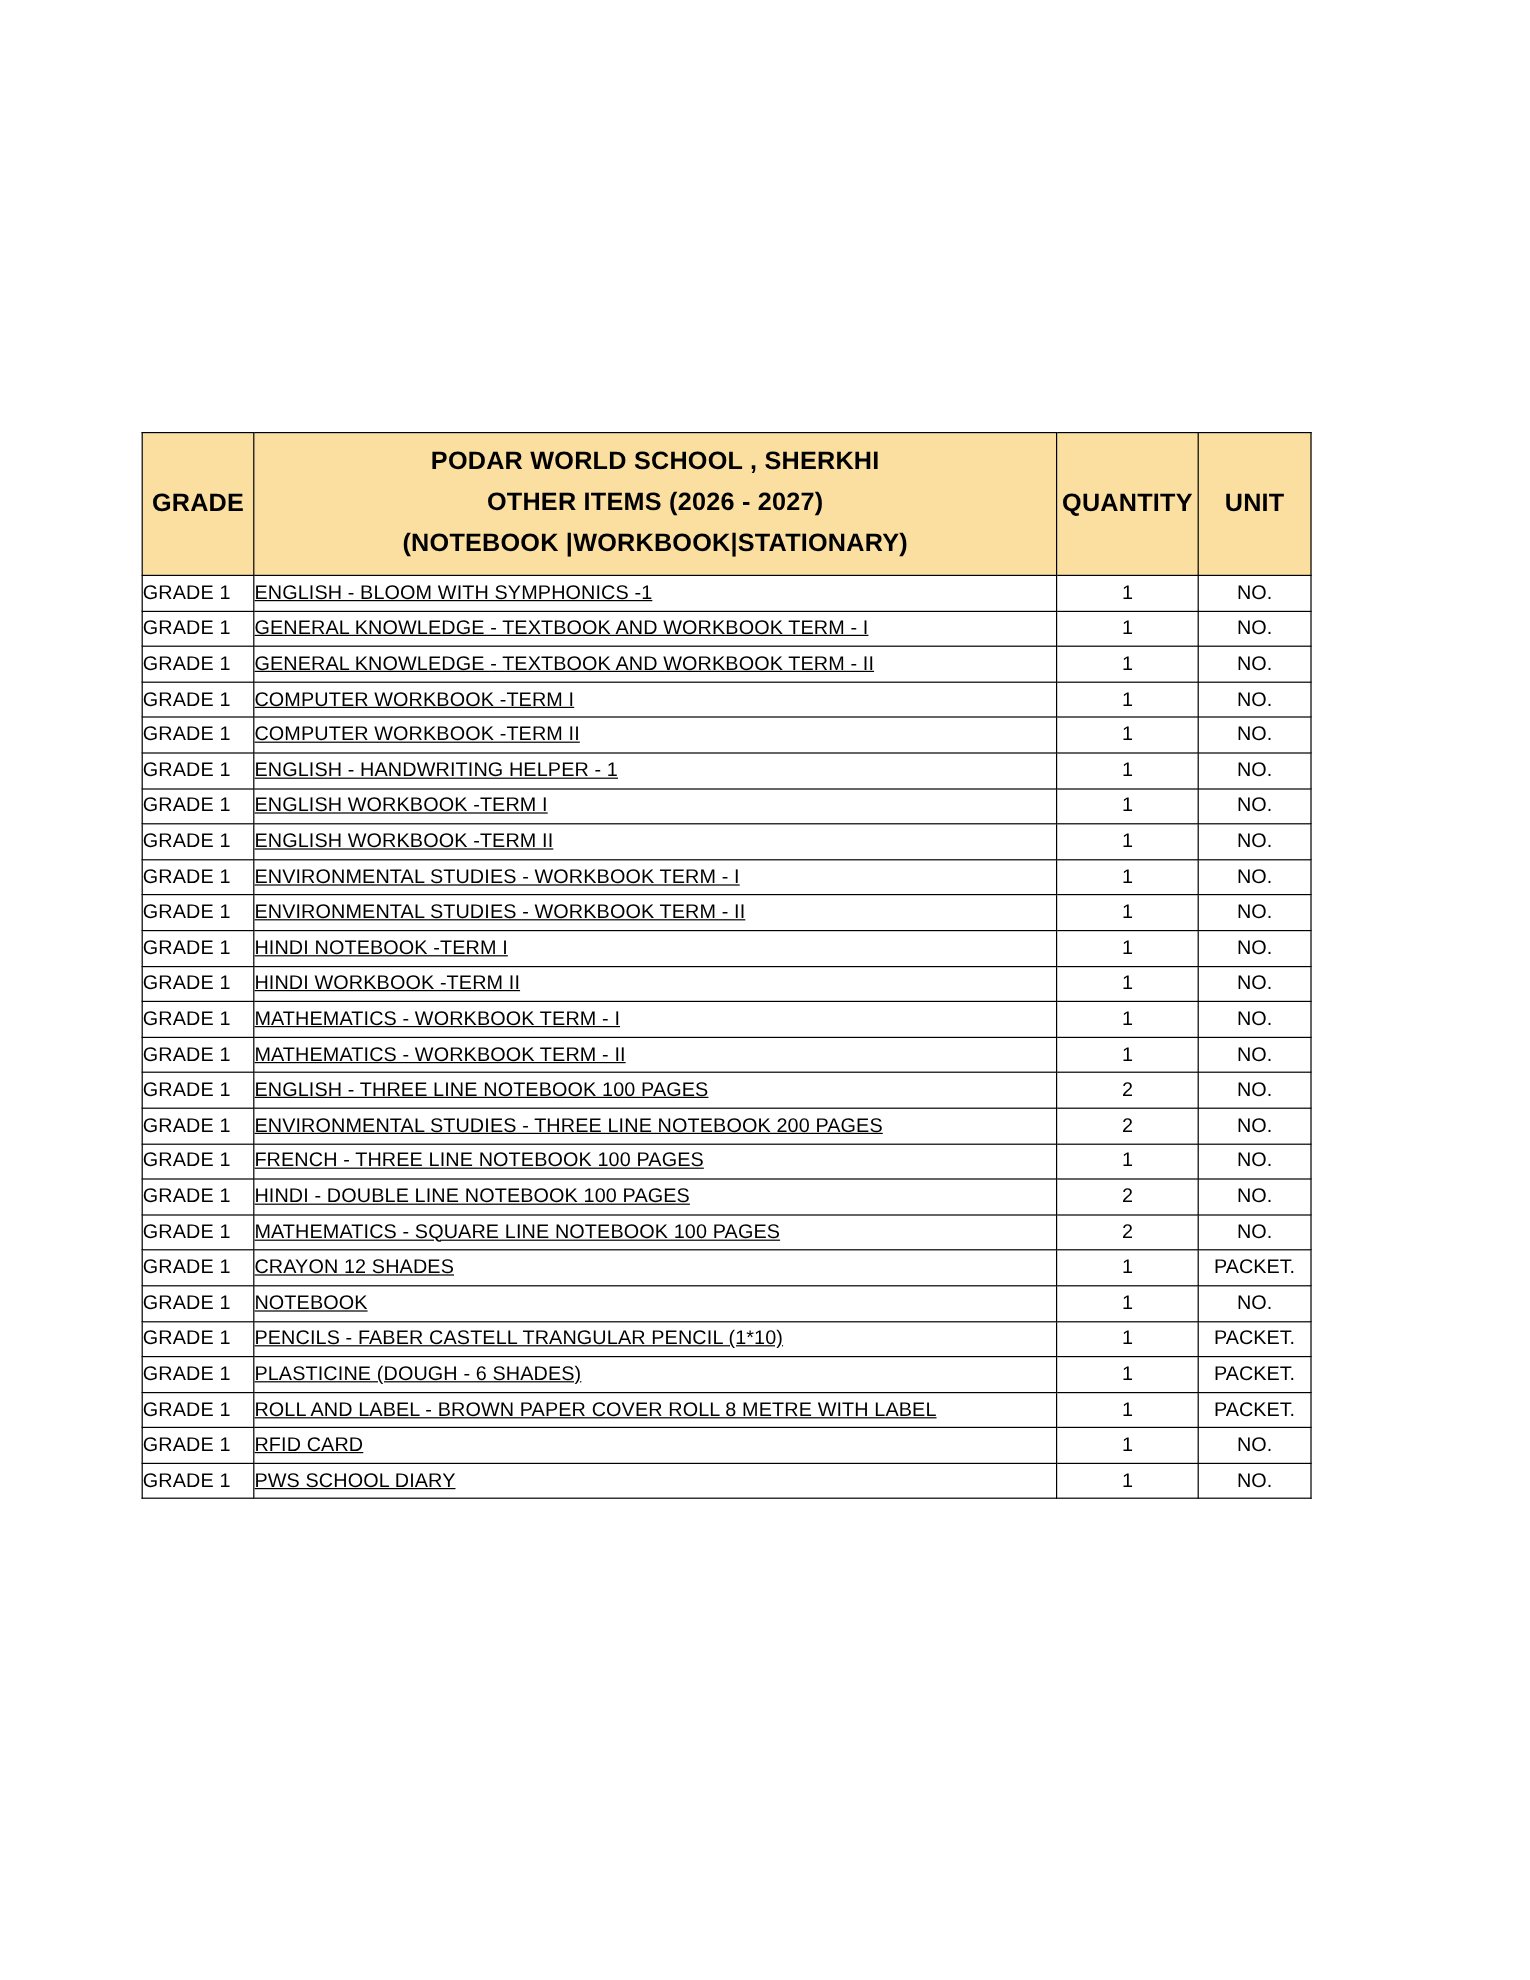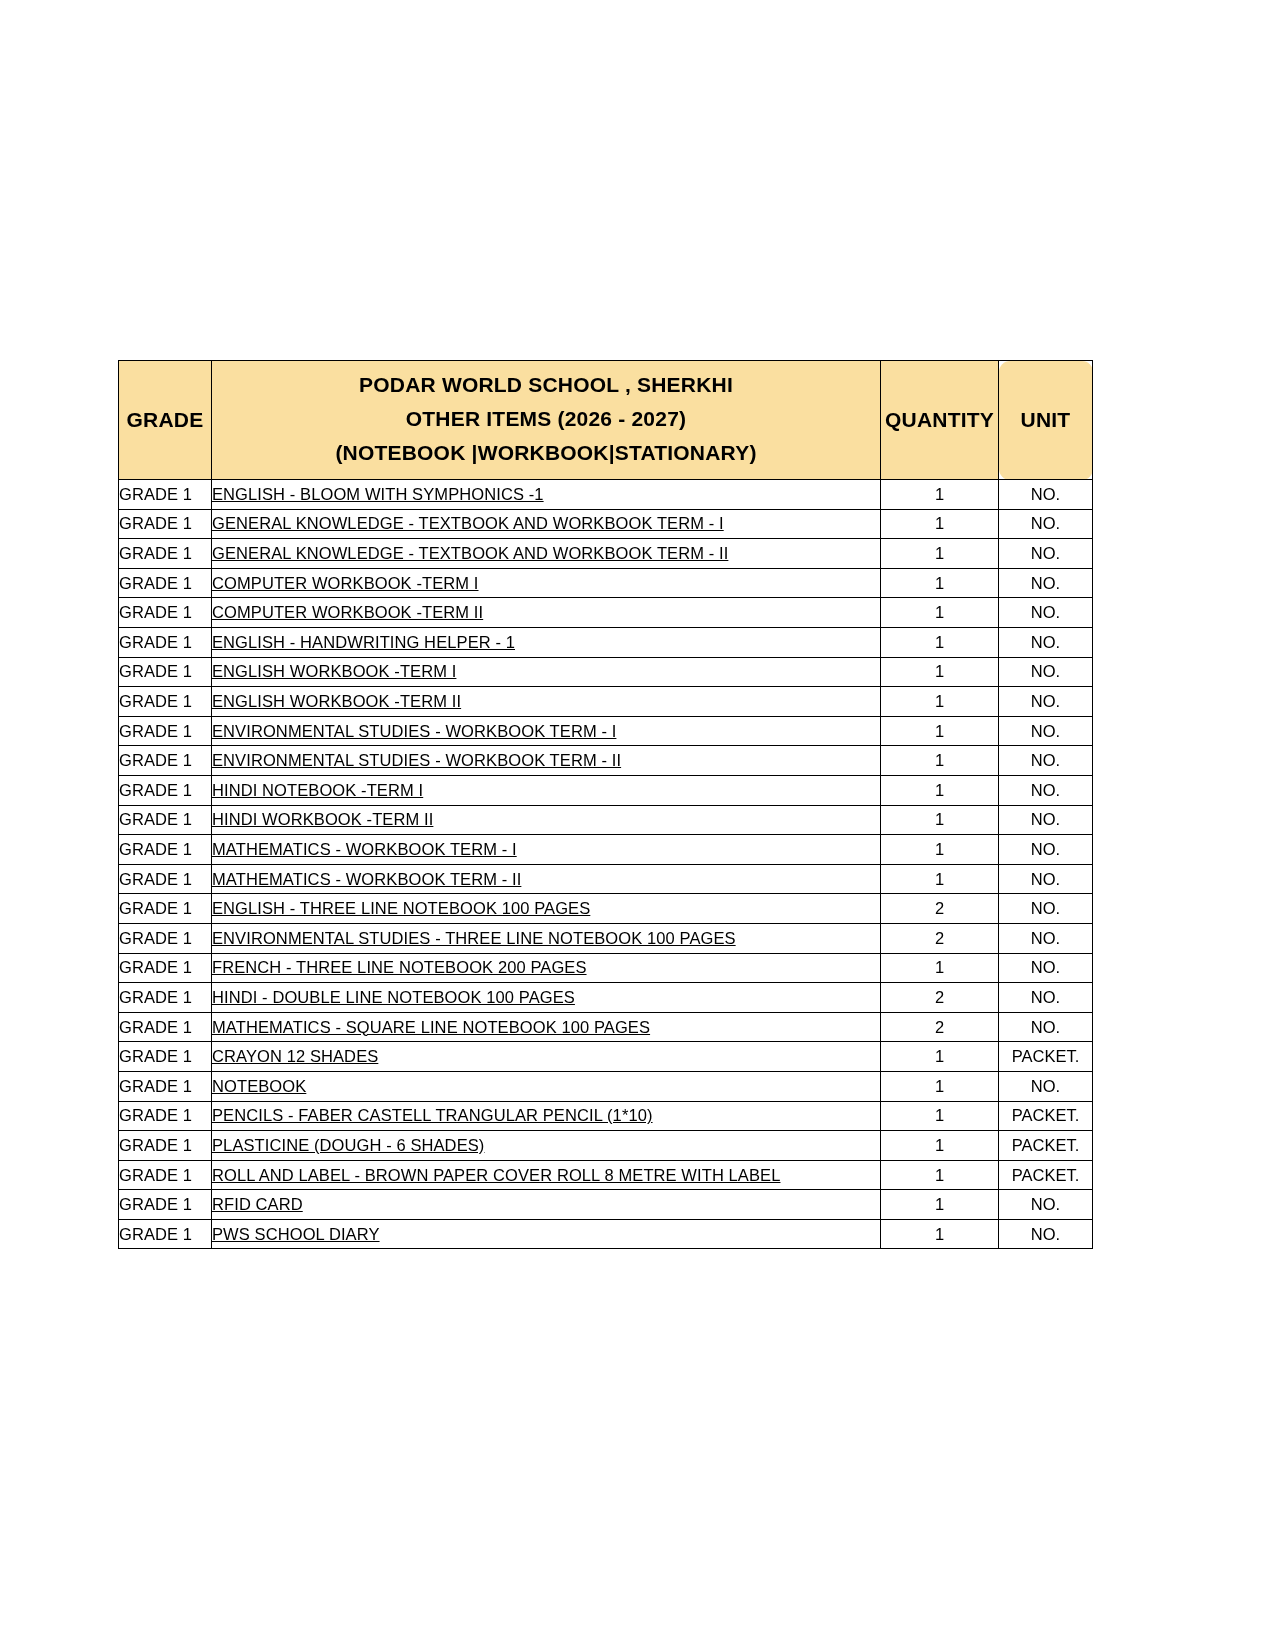--- a/index.html
+++ b/index.html
@@ -34,21 +34,21 @@
   thead th {
     background: #fadfa0;
     font-weight: bold;
     text-align: center;
     font-size: 21px;
     letter-spacing: 0.2px;
   }
   th.c-grade { width: 92px; }
   th.c-item  { width: 668px; }
   th.c-qty   { width: 117px; margin-left: 23px; }
-  th.c-unit  { width: 93px; border-radius: 11px; }
+  th.c-unit  { width: 93px; }
 
   .hdr-title-lines {
     padding: 7px 4px 9px 4px;
     line-height: 1.62;
   }
   .hdr-title-lines div { white-space: nowrap; }
 
   tbody td {
     height: 28.6px;
     font-size: 16.5px;
@@ -178,27 +178,27 @@
           <td class="unit">NO.</td>
         </tr>
         <tr>
           <td class="grade">GRADE 1</td>
           <td class="item">ENGLISH - THREE LINE NOTEBOOK 100 PAGES</td>
           <td class="qty">2</td>
           <td class="unit">NO.</td>
         </tr>
         <tr>
           <td class="grade">GRADE 1</td>
-          <td class="item">ENVIRONMENTAL STUDIES - THREE LINE NOTEBOOK 100 PAGES</td>
-          <td class="qty">2</td>
-          <td class="unit">NO.</td>
-        </tr>
-        <tr>
-          <td class="grade">GRADE 1</td>
-          <td class="item">FRENCH - THREE LINE NOTEBOOK 200 PAGES</td>
+          <td class="item">ENVIRONMENTAL STUDIES - THREE LINE NOTEBOOK 200 PAGES</td>
+          <td class="qty">2</td>
+          <td class="unit">NO.</td>
+        </tr>
+        <tr>
+          <td class="grade">GRADE 1</td>
+          <td class="item">FRENCH - THREE LINE NOTEBOOK 100 PAGES</td>
           <td class="qty">1</td>
           <td class="unit">NO.</td>
         </tr>
         <tr>
           <td class="grade">GRADE 1</td>
           <td class="item">HINDI - DOUBLE LINE NOTEBOOK 100 PAGES</td>
           <td class="qty">2</td>
           <td class="unit">NO.</td>
         </tr>
         <tr>

